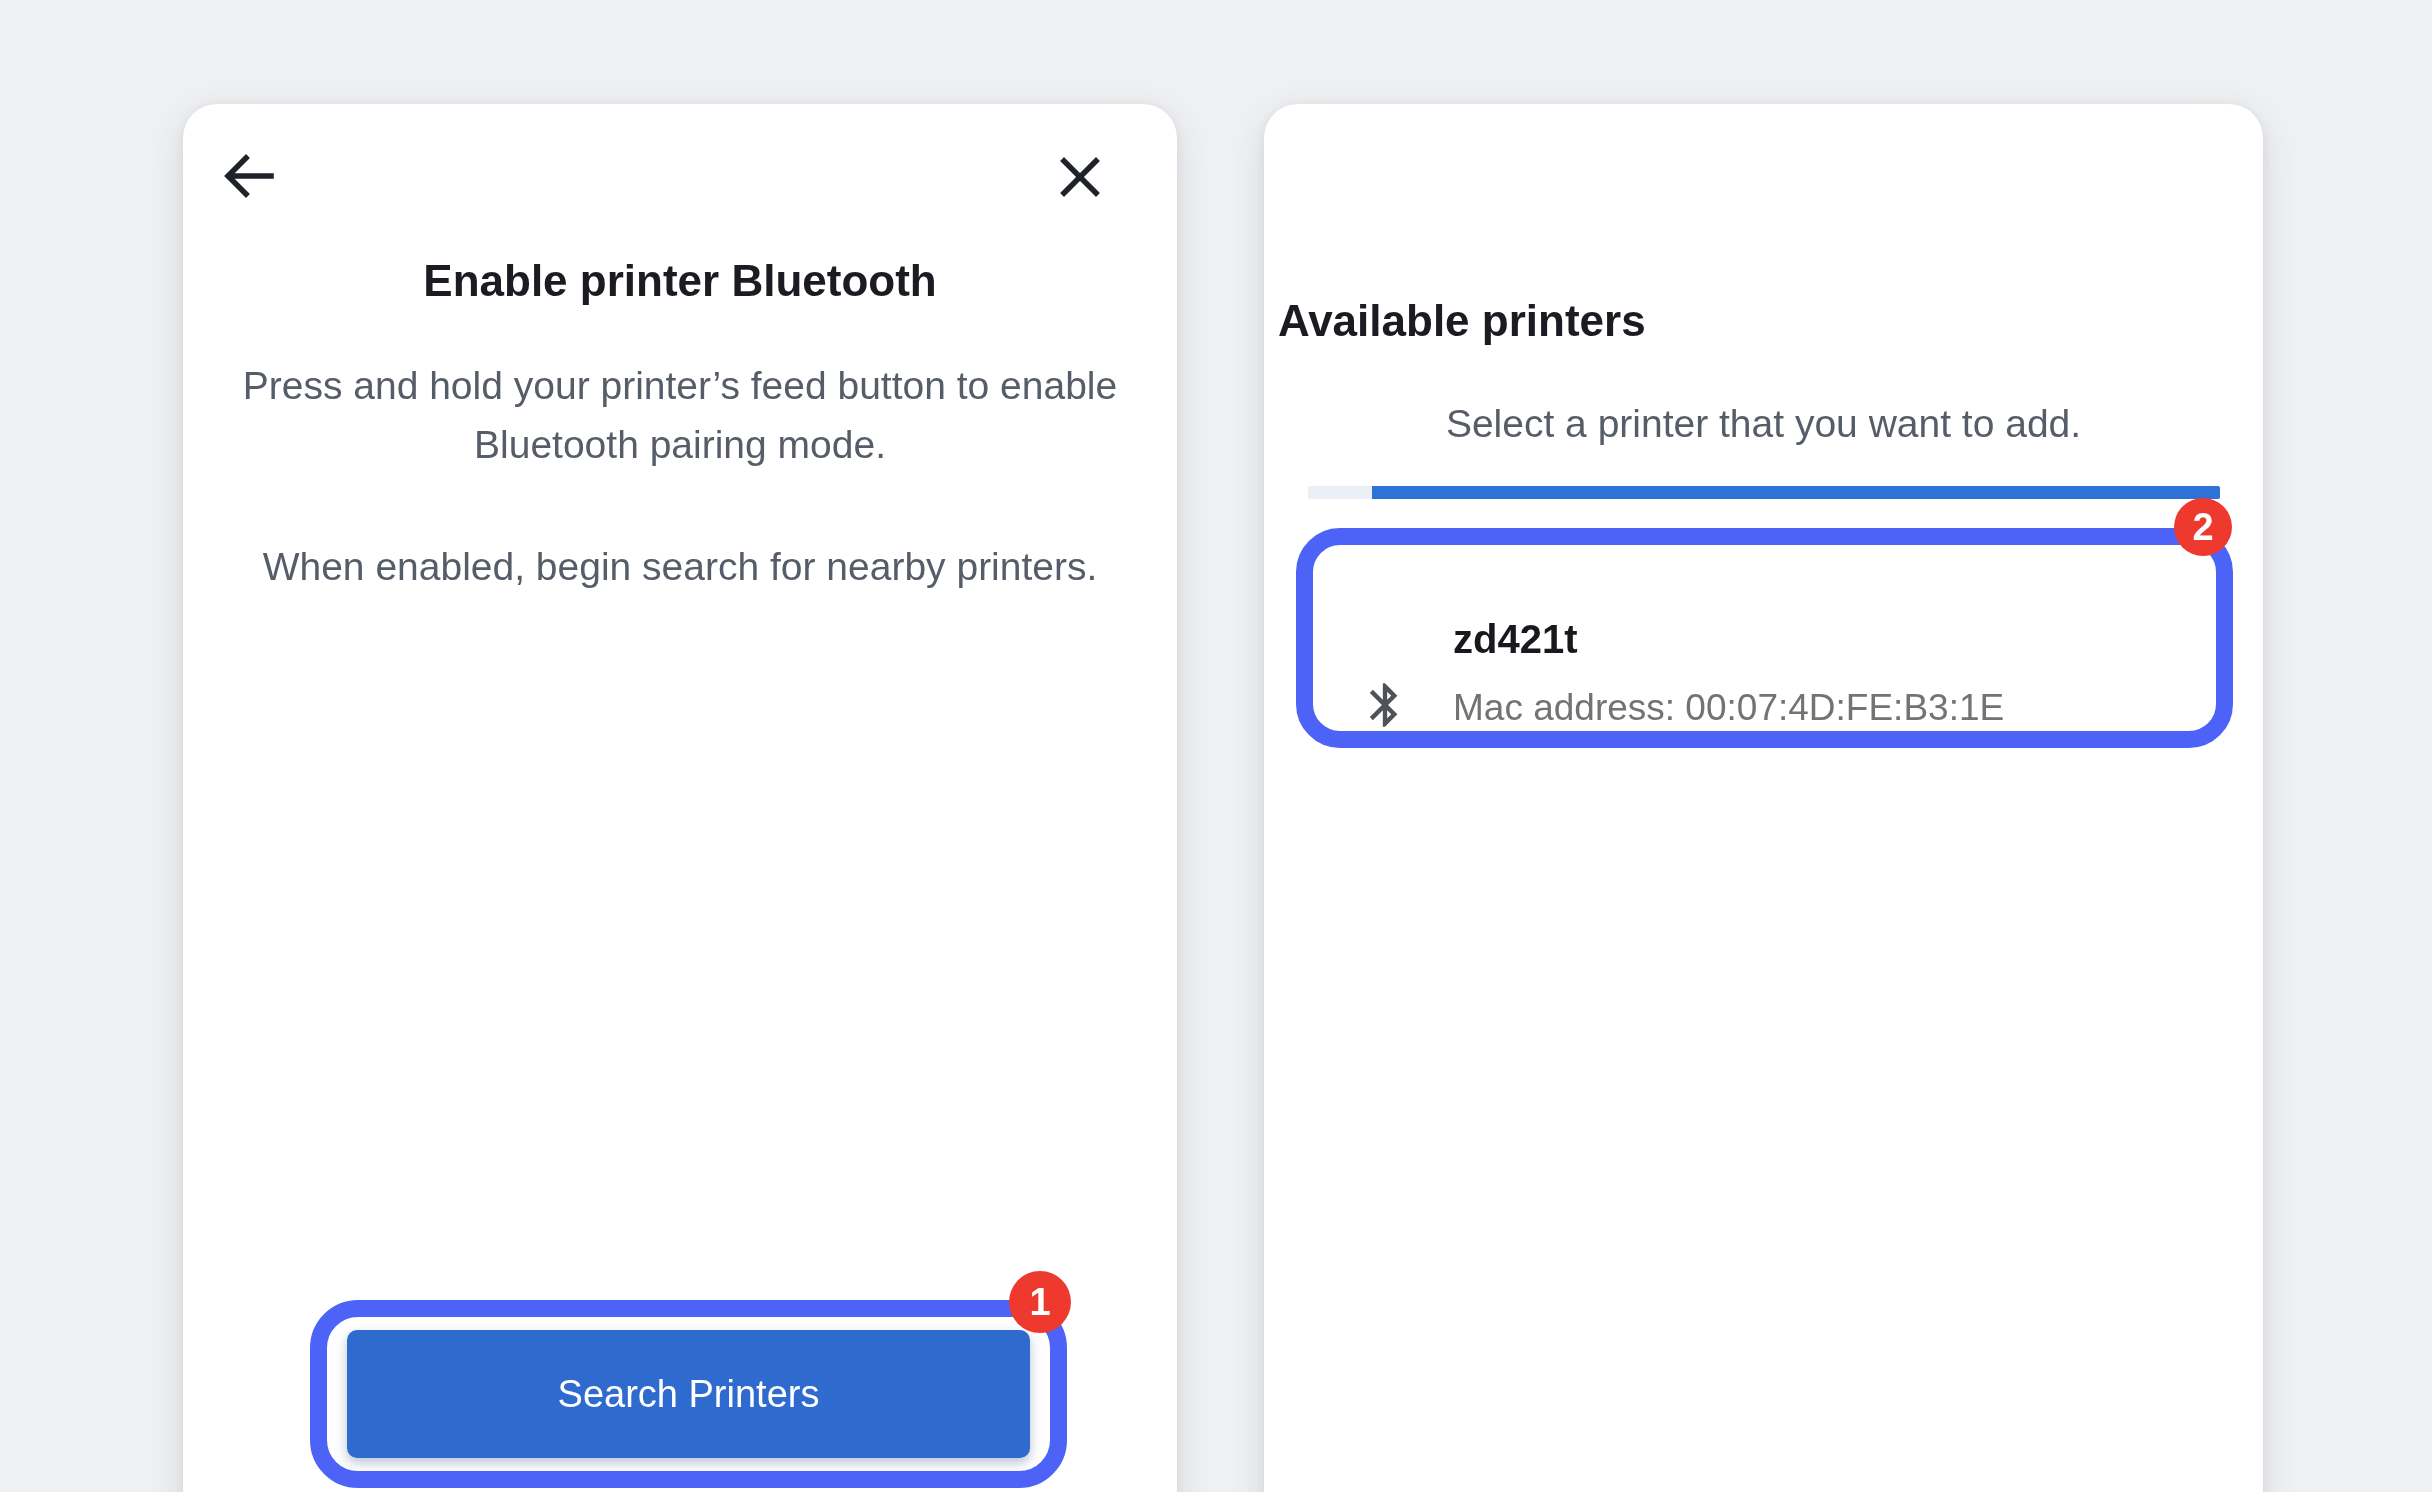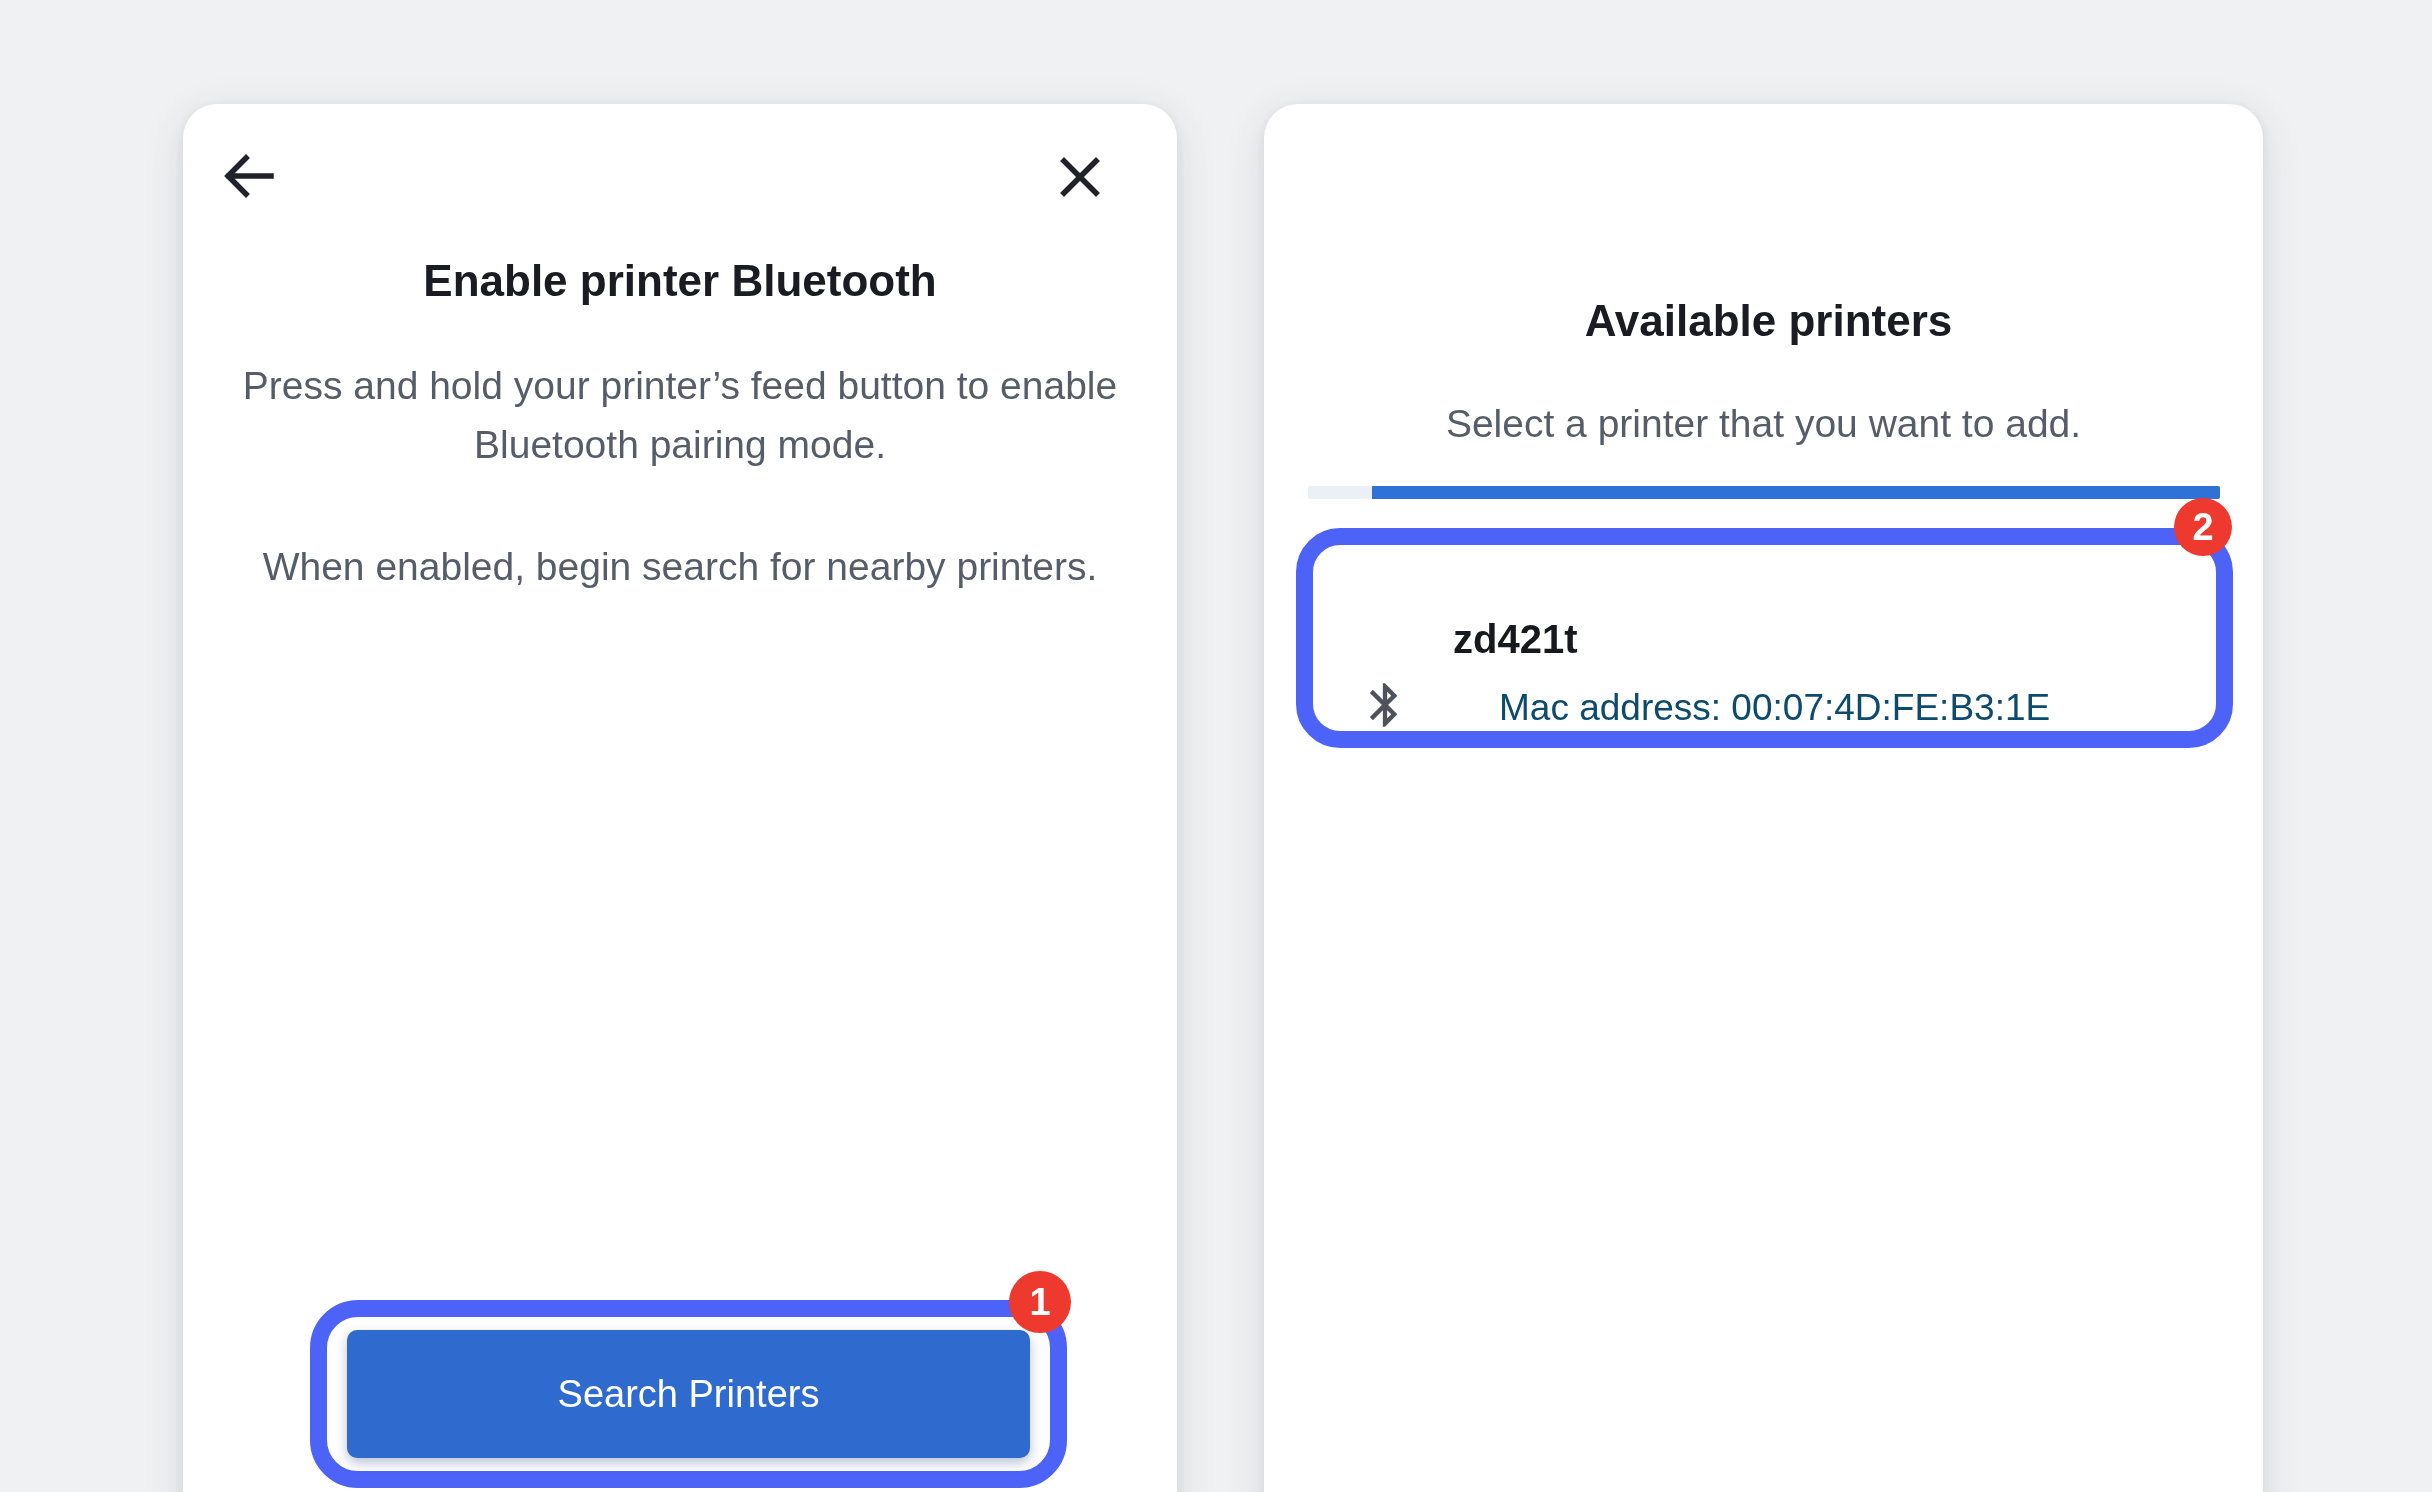--- a/index.html
+++ b/index.html
@@ -47,21 +47,21 @@
   .step-badge{
     position:absolute;border-radius:50%;background:#ee392e;color:#ffffff;
     display:flex;align-items:center;justify-content:center;
     font-size:38px;font-weight:bold;z-index:5;
   }
   .badge-1{left:826px;top:1167px;width:62px;height:62px;}
   .badge-2{left:910px;top:394px;width:58px;height:58px;}
 
   
   .screen-title-r{
-    position:absolute;top:190px;left:5px;width:100%;text-align:center;
+    position:absolute;top:190px;left:14px;width:100%;text-align:left;
     font-size:44px;font-weight:bold;color:#1a1c22;line-height:54px;margin:0;
   }
   .subtitle{
     position:absolute;top:296px;left:0;width:100%;text-align:center;
     font-size:39px;line-height:48px;color:#575d68;margin:0;
   }
   .progress{
     position:absolute;left:44px;top:382px;width:912px;height:13px;
     background:#ebeff6;border-radius:2px;overflow:hidden;
   }
@@ -85,21 +85,21 @@
     width:52px;height:52px;margin-left:46px;flex:0 0 auto;
     display:flex;align-items:center;justify-content:center;
   }
   .printer-texts{
     display:flex;flex-direction:column;gap:22px;margin-left:42px;
   }
   .printer-name{
     font-size:40px;line-height:48px;font-weight:bold;color:#17191d;
   }
   .printer-mac{
-    font-size:37px;line-height:46px;color:#0c4a6e;margin-left:46px;
+    font-size:37px;line-height:46px;color:#737373;
   }
 </style>
 </head>
 <body>
 
 <div class="stage">
 
   <section class="card card-left">
 
     <button class="icon-btn back-btn" aria-label="back">

